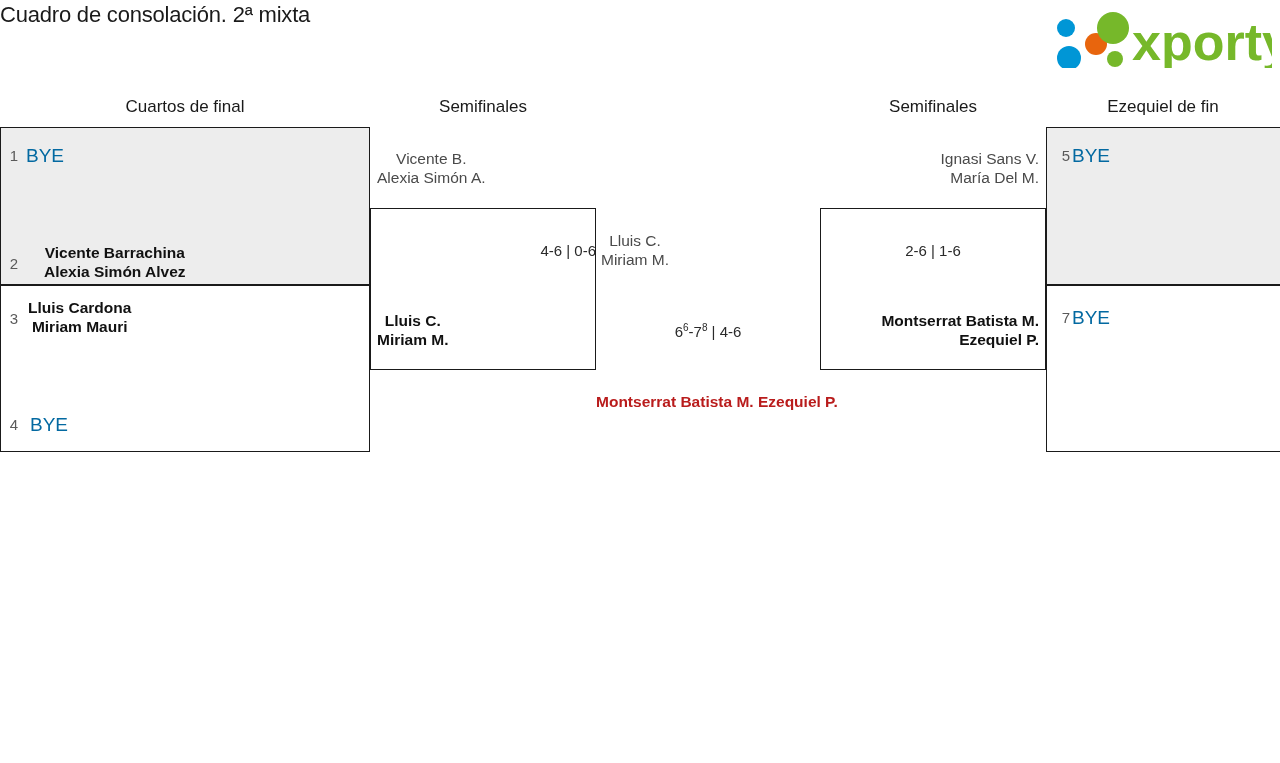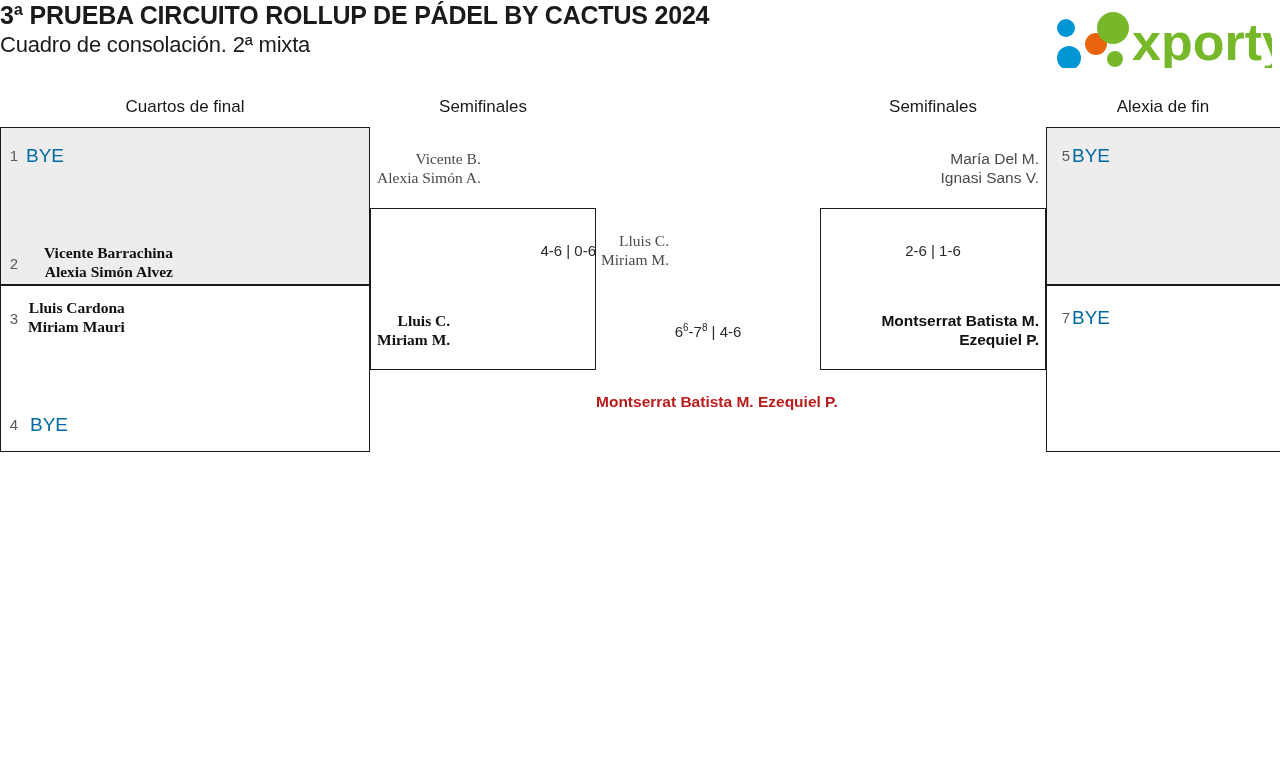--- a/index.html
+++ b/index.html
@@ -39,21 +39,21 @@
   .box { position: absolute; border: 1px solid #1a1a1a; background: #ffffff; }
   .box.shaded { background: #ededed; }
 
   
   .entry { position: absolute; white-space: nowrap; }
   .seed {
     position: absolute; font-size: 15px; color: #5a5a5a;
     line-height: 18px; text-align: right; width: 18px;
   }
   .names { position: absolute; font-size: 15.5px; line-height: 19px; }
-  .names.left { text-align: right; font-family: Liberation Serif, serif; }
+  .names.left { text-align: center; }
   .names.right { text-align: right; }
   .names .nm { display: block; white-space: nowrap; }
   .loser { color: #4a4a4a; font-weight: normal; }
   .winner { color: #111111; font-weight: bold; }
   .bye { color: #0369a1; font-weight: normal; font-size: 19px; line-height: 19px; }
 
   .score {
     position: absolute; font-size: 15px; line-height: 19px;
     color: #2a2a2a; text-align: center; white-space: nowrap;
   }
@@ -64,39 +64,38 @@
     font-weight: bold; color: #b91c1c; text-align: right; white-space: nowrap;
   }
   .clip-right { overflow: hidden; }
 </style>
 </head>
 <body>
 
 <div id="root">
 
   <div class="title-block">
-    <div class="title-line1">3ª PRUEBA CIRCUITO ROLLUP DE PÁDEL BY CACTUS 2024</div>
     <div class="title-line2">Cuadro de consolación. 2ª mixta</div>
   </div>
 
   <div class="logo">
     <svg width="228" height="62" viewBox="0 0 228 62">
       <circle cx="22" cy="22" r="9" fill="#0096d6"></circle>
       <circle cx="25" cy="52" r="12" fill="#0096d6"></circle>
       <circle cx="52" cy="38" r="11" fill="#e8650d"></circle>
       <circle cx="69" cy="22" r="16" fill="#76b82a"></circle>
       <circle cx="71" cy="53" r="8" fill="#76b82a"></circle>
       <text x="88" y="54" font-family="Liberation Sans, sans-serif" font-size="52" font-weight="bold" fill="#76b82a">xporty</text>
     </svg>
   </div>
 
   <div class="round-head" style="left:0px;   width:370px;">Cuartos de final</div>
   <div class="round-head" style="left:370px; width:226px;">Semifinales</div>
   <div class="round-head" style="left:820px; width:226px;">Semifinales</div>
-  <div class="round-head clip-right" style="left:1046px; width:234px;">Alexia de fin</div>
+  <div class="round-head clip-right" style="left:1046px; width:234px;">Ezequiel de fin</div>
 
   <div class="box shaded" style="left:0px; top:127px; width:370px; height:158px;"></div>
   <div class="box" style="left:0px; top:285px; width:370px; height:167px;"></div>
 
   <div class="entry" style="left:0px; top:146px;">
     <span class="seed" style="left:0px; top:1px;">1</span>
     <span class="bye" style="position:absolute; left:26px; top:0px;">BYE</span>
   </div>
 
   <div class="entry" style="left:0px; top:243px;">
@@ -142,22 +141,22 @@
   <div class="score" style="left:596px; top:322px; width:224px;text-align:center;"><span>6</span><sup>6</sup><span>-7</span><sup>8</sup><span> | 4-6</span></div>
 
   <div class="champ" style="left:596px; top:392px; width:217px;">
     <span class="nm">Montserrat Batista M.</span>
     <span class="nm">Ezequiel P.</span>
   </div>
 
   <div class="box" style="left:820px; top:208px; width:226px; height:162px;"></div>
 
   <div class="names right loser" style="left:820px; top:149px; width:219px;">
+    <span class="nm">Ignasi Sans V.</span>
     <span class="nm">María Del M.</span>
-    <span class="nm">Ignasi Sans V.</span>
   </div>
 
   <div class="score" style="left:820px; top:241px; width:226px;">2-6 | 1-6</div>
 
   <div class="names right winner" style="left:820px; top:311px; width:219px;">
     <span class="nm">Montserrat Batista M.</span>
     <span class="nm">Ezequiel P.</span>
   </div>
 
   <div class="box shaded" style="left:1046px; top:127px; width:300px; height:158px;"></div>

